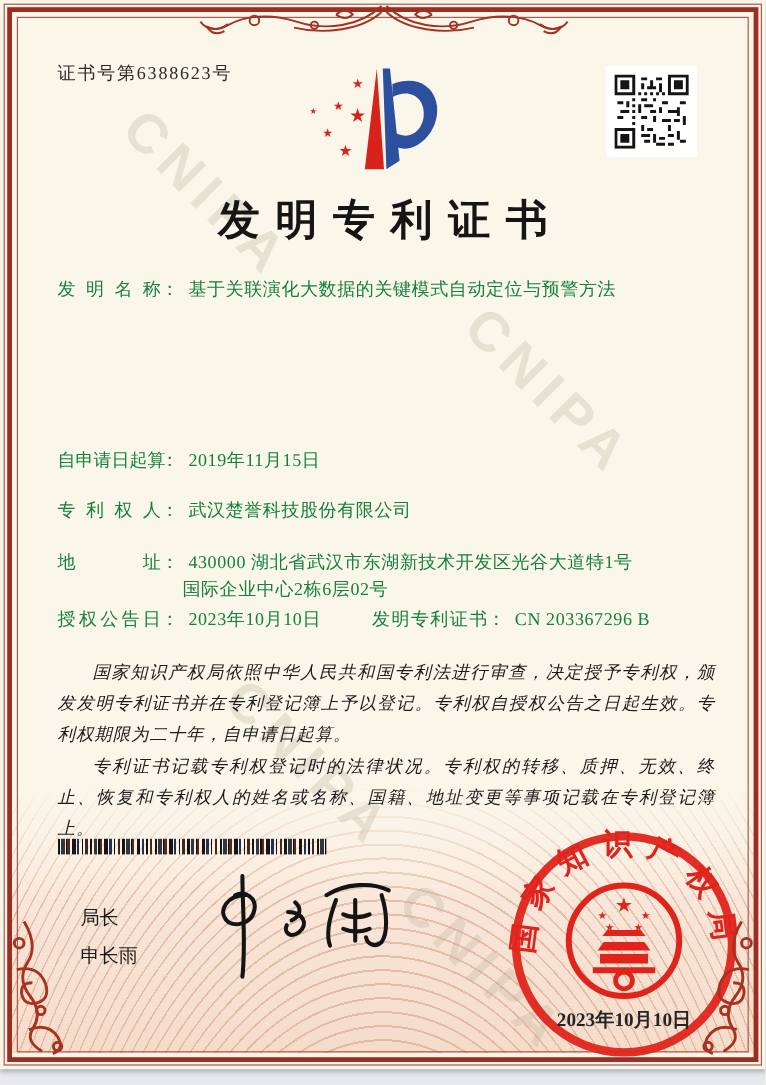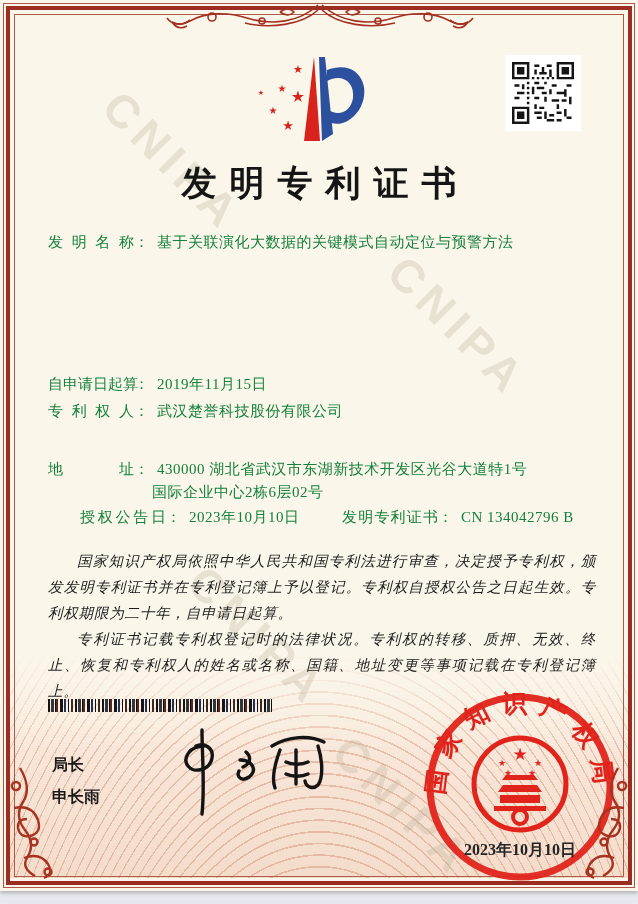--- a/index.html
+++ b/index.html
@@ -64,22 +64,22 @@
     position:absolute;left:48px;top:699px;width:224px;height:13px;
     background:repeating-linear-gradient(90deg,
       #141414 0 2px, transparent 2px 3px,
       #31353c 3px 6px, transparent 6px 7px,
       #0f0f0f 7px 8px, #5a2620 8px 10px, transparent 10px 12px,
       #14141a 12px 15px, transparent 15px 16px,
       #233050 16px 18px, transparent 18px 20px,
       #101010 20px 21px, transparent 21px 23px,
       #3c2b22 23px 25px, transparent 25px 27px);
   }
-  .officer{position:absolute;left:52px;font-family:"Liberation Sans","DejaVu Sans",sans-serif;
-    font-size:16px;font-weight:700;color:#1b1b1b;}
+  .officer{position:absolute;left:67px;font-family:"Liberation Sans","DejaVu Sans",sans-serif;
+    font-size:16px;font-weight:400;color:#1b1b1b;}
   .officer.title-line{top:755px;}
   .officer.name-line{top:787px;}
   .signature{position:absolute;left:160px;top:722px;}
   .seal{position:absolute;left:420px;top:688px;}
   .seal textPath{font-size:25px;font-weight:bold;letter-spacing:11px;font-family:"Liberation Serif","DejaVu Serif",serif;}
   .seal .seal-date{font-size:16px;font-weight:bold;fill:#242424;font-family:"Liberation Serif","DejaVu Serif",serif;}
 </style>
 </head>
 <body>
 
@@ -100,20 +100,21 @@
       <path d="M168,3 C150,20 122,24 97,16 C75,9 54,11 40,19 C31,24 22,23 17,16"></path>
       <path d="M168,8 C152,23 120,27 95,21"></path>
       <path d="M40,18 q-9,7 -18,2 q6,9 15,4"></path>
       <circle cx="62" cy="15" r="4"></circle>
       <circle cx="112" cy="19" r="3"></circle>
       <path d="M130,10 q8,-6 14,0 q-6,6 -14,0"></path>
     </g>
     <use href="#flL" transform="translate(340,0) scale(-1,1)"></use>
   </svg>
 
+  <div class="cert-number">证书号第6388623号</div>
 
   <div class="qr-wrap">
     <svg width="62" height="62" viewBox="0 0 25 25">
       <g fill="#151515">
         <path d="M0,0h7v7h-7z M18,0h7v7h-7z M0,18h7v7h-7z"></path>
         <path fill="#fff" d="M1,1h5v5h-5z M19,1h5v5h-5z M1,19h5v5h-5z"></path>
         <path d="M2,2h3v3h-3z M20,2h3v3h-3z M2,20h3v3h-3z"></path>
         <path d="M8,6h1v1h-1z M10,6h1v1h-1z M12,6h1v1h-1z M14,6h1v1h-1z M16,6h1v1h-1z M6,8h1v1h-1z M6,10h1v1h-1z M6,12h1v1h-1z M6,14h1v1h-1z M6,16h1v1h-1z"></path>
         <path d="M9,1h2v1h-2z M12,2h1v2h-1z M14,1h2v1h-2z M9,3h1v2h-1z M11,4h3v1h-3z M15,3h1v3h-1z M9,8h2v1h-2z M13,8h1v1h-1z M16,9h2v1h-2z M1,9h2v1h-2z M4,9h1v2h-1z M2,12h3v1h-3z M1,14h2v1h-2z M8,10h1v3h-1z M10,10h3v1h-3z M12,12h2v1h-2z M15,11h1v2h-1z M18,12h3v1h-3z M22,9h2v1h-2z M21,11h1v3h-1z M9,14h2v1h-2z M13,14h1v2h-1z M16,15h3v1h-3z M20,15h2v1h-2z M23,14h1v3h-1z M9,17h1v2h-1z M11,18h2v1h-2z M18,17h1v2h-1z M9,20h3v1h-3z M13,20h1v3h-1z M15,21h2v1h-2z M18,20h2v1h-2z M21,19h1v3h-1z M10,22h2v1h-2z M14,23h3v1h-3z M18,23h2v1h-2z M22,22h2v1h-2z"></path>
       </g>
@@ -135,31 +136,31 @@
   </svg>
 
   <div class="title">发明专利证书</div>
 
   <div class="row" style="top:231px;">
     <span class="lbl">发明名称</span><span class="colon">：</span><span class="val">基于关联演化大数据的关键模式自动定位与预警方法</span>
   </div>
   <div class="row" style="top:373px;">
     <span class="lbl">自申请日起算</span><span class="colon">：</span><span class="val">2019年11月15日</span>
   </div>
-  <div class="row" style="top:400px;">
+  <div class="row" style="top:415px;">
     <span class="lbl">专利权人</span><span class="colon">：</span><span class="val">武汉楚誉科技股份有限公司</span>
   </div>
   <div class="row" style="top:458px;">
     <span class="lbl">地址</span><span class="colon">：</span><span class="val">430000 湖北省武汉市东湖新技术开发区光谷大道特1号</span>
     <span class="val2">国际企业中心2栋6层02号</span>
   </div>
-  <div class="row" style="top:506px;margin-left:32px;">
+  <div class="row" style="top:506px;">
     <span class="lbl">授权公告日</span><span class="colon">：</span><span class="val">2023年10月10日</span>
     <span class="pair2">
-      <span class="lbl">发明专利证书</span><span class="colon">：</span><span class="val">CN 134042796 B</span>
+      <span class="lbl">发明专利证书</span><span class="colon">：</span><span class="val">CN 203367296 B</span>
     </span>
   </div>
 
   <div class="body-text">
     <p>国家知识产权局依照中华人民共和国专利法进行审查，决定授予专利权，颁发发明专利证书并在专利登记簿上予以登记。专利权自授权公告之日起生效。专利权期限为二十年，自申请日起算。</p>
     <p>专利证书记载专利权登记时的法律状况。专利权的转移、质押、无效、终止、恢复和专利权人的姓名或名称、国籍、地址变更等事项记载在专利登记簿上。</p>
   </div>
 
   <div class="barcode"></div>
 

